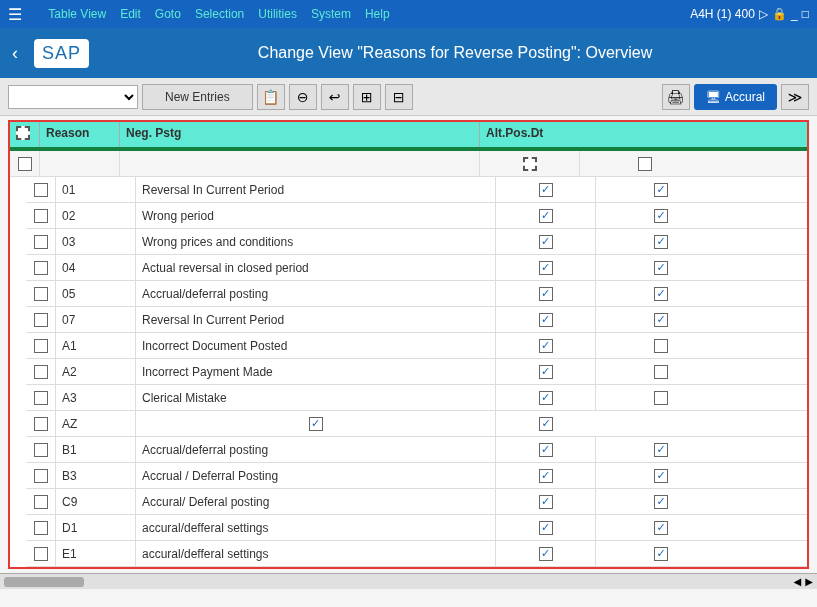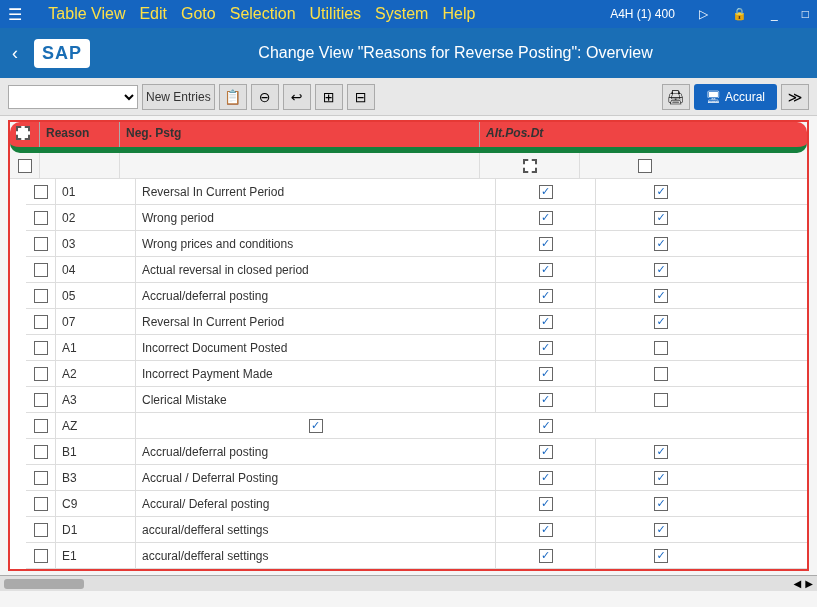--- a/index.html
+++ b/index.html
@@ -16,48 +16,48 @@
       gap: 16px;
     }
     .title-bar-menu {
       display: flex;
       gap: 2px;
       align-items: center;
     }
     .title-bar-menu span {
       padding: 2px 6px;
       cursor: pointer;
-      font-size: 16px;
-      color: #fde047;
+      font-size: 12px;
+      color: #5eead4;
     }
     .hamburger-icon { font-size: 16px; margin-right: 4px; }
     .title-bar-right {
       margin-left: auto;
       display: flex;
       align-items: center;
-      gap: 24px;
+      gap: 4px;
       font-size: 12px;
     }
     .title-bar-right span { color: white; }
 
     
     .sap-header {
       background: #1a6eb5;
       display: flex;
       align-items: center;
       height: 50px;
       padding: 0 12px;
       gap: 16px;
     }
     .sap-logo {
       background: white;
       border-radius: 4px;
       padding: 4px 8px;
       font-size: 18px;
-      font-weight: bold;
+      font-weight: normal;
       color: #1a6eb5;
       letter-spacing: 1px;
     }
     .sap-title {
       color: white;
       font-size: 16px;
       font-weight: normal;
       flex: 1;
       text-align: center;
     }
@@ -84,21 +84,21 @@
       background: white;
       height: 24px;
       width: 130px;
       font-size: 12px;
       padding: 0 4px;
     }
     .toolbar-btn {
       background: #e0e0e0;
       border: 1px solid #aaa;
       height: 26px;
-      padding: 0 3px;
+      padding: 0 22px;
       font-size: 12px;
       cursor: pointer;
       color: #333;
       display: flex;
       align-items: center;
       gap: 4px;
     }
     .toolbar-icon-btn {
       background: #e0e0e0;
       border: 1px solid #aaa;
@@ -127,32 +127,31 @@
 
     
     .table-container {
       border: 2px solid #e53935;
       margin: 4px 8px;
       overflow: auto;
     }
     .table-header {
       display: grid;
       grid-template-columns: 30px 80px 360px 100px 130px;
-      background: #ef4444;
-      border-bottom: 6px solid #15803d;
-      border-radius: 10px;
+      background: #5eead4;
+      border-bottom: 4px solid #15803d;
     }
     .th {
       padding: 4px 6px;
       font-weight: bold;
       font-size: 12px;
       color: #333;
       border-right: 1px solid #aaa;
     }
-    .th:last-child { border-right: none; font-style: italic; }
+    .th:last-child { border-right: none; }
 
     
     .table-body { background: white; padding-left: 16px; }
     .table-row {
       display: grid;
       grid-template-columns: 30px 80px 360px 100px 130px;
       border-bottom: 1px solid #ddd;
       min-height: 26px;
     }
     .td {

